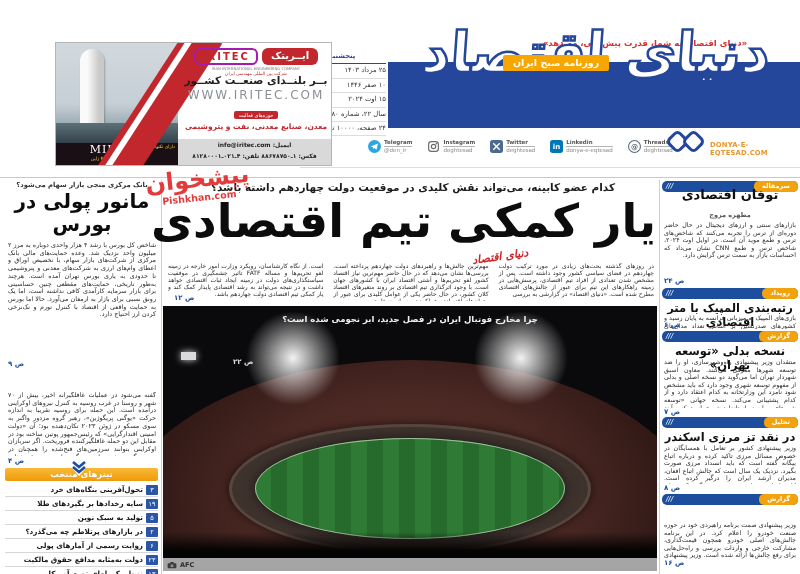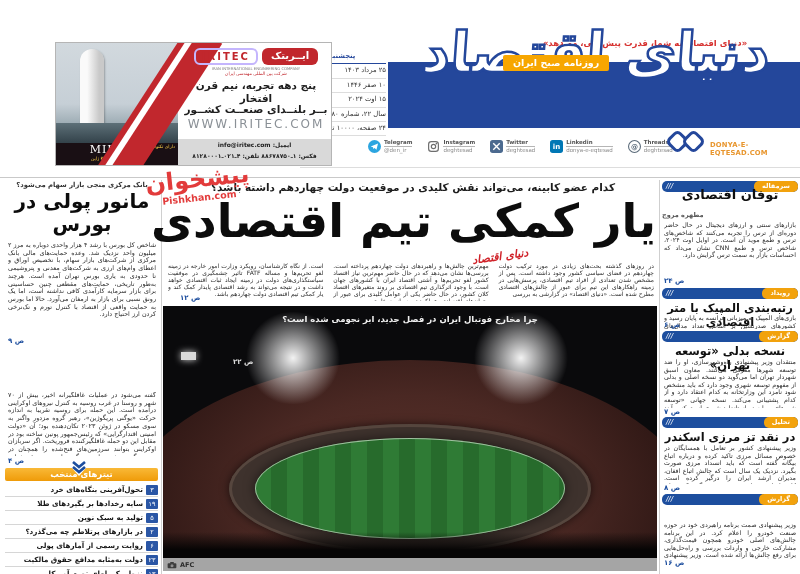--- a/index.html
+++ b/index.html
@@ -39,21 +39,21 @@
   .ad-midrex{position:absolute;left:0;bottom:0;width:122px;height:22px;background:#190f14;
              color:#fff;text-align:center;}
   .ad-midrex .mx{font-family:"DejaVu Serif",serif;font-size:11px;letter-spacing:1px;line-height:13px;direction:ltr;}
   .ad-midrex .mx-lab{position:absolute;right:3px;top:1px;font-size:4.5px;color:#ffd24a;}
   .ad-midrex .mx-sub{font-size:4.5px;color:#ffd24a;line-height:6px;direction:rtl;}
   .ad-ribbon{position:absolute;left:96px;top:-20px;width:26px;height:170px;background:#c1272d;
              transform:rotate(33deg);box-shadow:-6px 0 0 #fff,-12px 0 0 #c1272d;}
   .ad-right{position:absolute;right:0;top:0;width:150px;height:96px;text-align:center;}
   .ad-logos{display:flex;direction:rtl;gap:4px;justify-content:center;margin-top:5px;}
   .ad-logo-fa{background:#c1272d;color:#fff;font-size:10px;font-weight:bold;border-radius:6px;padding:2px 9px 3px;}
-  .ad-logo-en{border:2px solid #c4b5fd;color:#c1272d;font-size:10px;font-weight:bold;border-radius:6px;
+  .ad-logo-en{border:2px solid #a21caf;color:#c1272d;font-size:10px;font-weight:bold;border-radius:6px;
               padding:1px 6px;letter-spacing:2px;direction:ltr;}
   .ad-sub-en{font-size:3.8px;color:#7c7c7c;margin-top:1px;direction:ltr;}
   .ad-sub-fa{font-size:4.5px;color:#c1272d;}
   .ad-h{font-size:10.5px;font-weight:bold;color:#1d1d1d;line-height:13px;margin-top:3px;}
   .ad-url{font-size:12px;letter-spacing:2px;color:#8a9096;font-weight:normal;direction:ltr;margin-top:1px;}
   .ad-fields-label{display:inline-block;background:#c1272d;color:#fff;font-size:5px;border-radius:2px;
                    padding:0 5px;margin-top:3px;line-height:8px;}
   .ad-fields{font-size:7.5px;font-weight:bold;color:#c1272d;margin-top:1px;}
   .ad-footer{position:absolute;right:0;bottom:0;width:153px;height:26px;background:#d9d9d9;text-align:center;}
   .ad-email{font-size:6px;font-weight:bold;color:#222;line-height:12px;}
@@ -64,21 +64,21 @@
   .pish-url{font-size:9.5px;font-weight:bold;direction:ltr;line-height:11px;}
   
   .lead-kicker{left:170px;top:181px;width:486px;text-align:center;font-size:10.5px;font-weight:bold;color:#1c1c1c;}
   .lead-headline{left:166px;top:192px;width:490px;text-align:center;font-size:46px;font-weight:900;
                  color:#0c0c0c;line-height:1.3;letter-spacing:-1px;white-space:nowrap;}
   .lead-sign{left:472px;top:250px;font-size:11px;color:#d0232a;font-style:italic;font-weight:bold;
              transform:rotate(-8deg);z-index:3;}
   .lead-body{left:168px;top:263px;width:486px;height:38px;display:flex;direction:rtl;gap:10px;overflow:hidden;}
   .lead-col{flex:1;font-size:6px;line-height:6.9px;text-align:justify;color:#2a2a2a;}
   .pref{color:#1d4e9e;font-weight:bold;font-size:7px;}
-  .lead-ref{left:180px;top:294px;}
+  .lead-ref{left:174px;top:294px;}
   
   .photo{left:163px;top:306px;width:494px;height:252px;background:#0a0a0c;overflow:hidden;}
   .glow{position:absolute;border-radius:50%;background:radial-gradient(circle,rgba(255,255,255,.95) 0%,rgba(255,255,255,0) 62%);}
   .bowl{position:absolute;left:-45px;top:54px;width:584px;height:330px;border-radius:50%;
         background:radial-gradient(ellipse at 50% 42%,#5d332c 0%,#4a2823 38%,#331a17 62%,#17100e 86%);}
   .track{position:absolute;left:66px;top:118px;width:362px;height:130px;border-radius:50%;
          background:#3e322d;box-shadow:inset 0 0 0 3px #56463e, 0 0 10px rgba(0,0,0,.6);}
   .pitch{position:absolute;left:92px;top:132px;width:310px;height:101px;border-radius:50%;
          background:repeating-linear-gradient(90deg,#2f7b35 0 16px,#276b2c 16px 32px);
          box-shadow:inset 0 0 0 1px #9fbf9f,0 0 12px rgba(0,0,0,.55);}
@@ -87,21 +87,21 @@
   .ph-kicker{position:absolute;left:0;top:8px;width:100%;text-align:center;font-size:8.5px;font-weight:bold;color:#f0f0f0;}
   .ph-headline{position:absolute;left:0;top:21px;width:100%;text-align:center;font-size:20px;font-weight:bold;color:#fff;}
   .ph-ref{position:absolute;left:70px;top:52px;color:#ddd;}
   .credit-bar{left:163px;top:558px;width:494px;height:13px;background:#a5a5a5;direction:ltr;display:flex;
               align-items:center;gap:3px;padding-left:4px;box-sizing:border-box;font-size:6.5px;font-weight:bold;color:#2d2d2d;}
   
   .lc-kicker{left:6px;top:181px;width:152px;text-align:center;font-size:6.8px;font-weight:bold;color:#333;}
   .lc-h1{left:6px;top:190px;width:152px;text-align:center;font-size:20px;font-weight:900;line-height:23px;color:#0c0c0c;}
   .lc-body1{left:8px;top:242px;width:148px;height:97px;font-size:6.4px;line-height:7.7px;text-align:justify;
             color:#2a2a2a;overflow:hidden;}
-  .lc-ref1{left:8px;top:337px;}
+  .lc-ref1{left:8px;top:360px;}
   .lc-h2{left:6px;top:351px;width:152px;text-align:center;font-size:16px;font-weight:900;line-height:19px;color:#0c0c0c;}
   .lc-body2{left:8px;top:392px;width:148px;height:64px;font-size:6.4px;line-height:7.7px;text-align:justify;
             color:#2a2a2a;overflow:hidden;}
   .lc-ref2{left:8px;top:457px;}
   .sel-banner{left:5px;top:468px;width:153px;height:13px;background:linear-gradient(180deg,#f9b937,#ef9b09);
               color:#fff;font-size:8.5px;font-weight:bold;text-align:center;line-height:13px;border-radius:2px;}
   .sel-chevron{left:67px;top:459px;z-index:3;}
   .sel-list{left:5px;top:483px;width:153px;}
   .sel-item{height:13px;display:flex;align-items:center;gap:3px;border-bottom:1px solid #d6d6d6;}
   .sel-item:last-child{border-bottom:none;}
@@ -109,21 +109,21 @@
              line-height:10px;border-radius:1px;flex:none;}
   .sel-text{font-size:7.2px;font-weight:bold;color:#181818;white-space:nowrap;overflow:hidden;}
   
   .sec-bar{left:662px;width:136px;height:11px;background:#1d4e9e;border-radius:5px;}
   .sec-label{position:absolute;right:0;top:0;height:11px;background:#f2a20d;color:#fff;font-size:6.5px;
              line-height:11px;padding:0 8px;border-radius:5px;font-weight:bold;}
   .sec-deco{position:absolute;left:4px;top:0;color:#fff;font-size:7px;line-height:11px;font-style:italic;}
   .sb-head{left:662px;width:136px;text-align:center;font-weight:900;color:#101010;}
   .sb-head.big{font-size:13px;}
   .sb-head.med{font-size:11.5px;}
-  .sb-byline{left:662px;width:136px;text-align:left;font-size:6.5px;color:#555;font-weight:bold;}
+  .sb-byline{left:662px;width:136px;text-align:center;font-size:6.5px;color:#555;font-weight:bold;}
   .sb-body{left:664px;width:132px;font-size:6.3px;line-height:7.6px;text-align:justify;color:#2a2a2a;overflow:hidden;}
   .sb-ref{left:664px;}
 </style>
 </head>
 <body>
 
 <div class="page">
 
   <div class="abs mast-band"></div>
   <div class="abs tagline">«دنیای اقتصاد، به شما، قدرت پیش‌بینی، می‌دهد»</div>
@@ -212,21 +212,20 @@
       </div>
     </div>
     <div class="ad-ribbon"></div>
     <div class="ad-right">
       <div class="ad-logos">
         <span class="ad-logo-fa">ایــریتک</span>
         <span class="ad-logo-en">IRITEC</span>
       </div>
       <div class="ad-sub-en">IRAN INTERNATIONAL ENGINEERING COMPANY</div>
       <div class="ad-sub-fa">شرکت بین المللی مهندسی ایران</div>
-      <div class="ad-h">پنج دهه تجربه، نیم قرن افتخار</div>
       <div class="ad-h" style="margin-top:-2px">بــر بلنــدای صنعــت کشــور</div>
       <div class="ad-url">WWW.IRITEC.COM</div>
       <div><span class="ad-fields-label">حوزه‌های فعالیت</span></div>
       <div class="ad-fields">معدن، صنایع معدنی، نفت و پتروشیمی</div>
     </div>
     <div class="ad-footer">
       <div class="ad-email">ایمیل: info@iritec.com</div>
       <div class="ad-phone">فکس: ۱ـ۸۸۶۷۸۷۵۰    تلفن: ۴ـ۰۲۱ـ۸۱۲۸۰۰۰۱</div>
     </div>
   </div>

